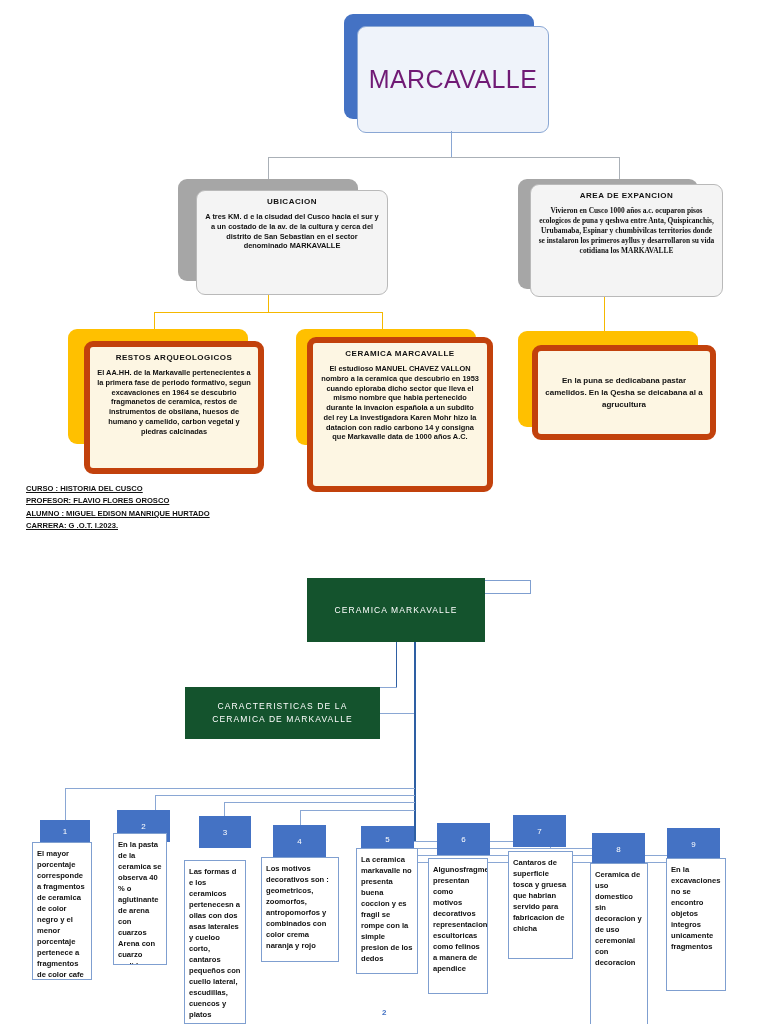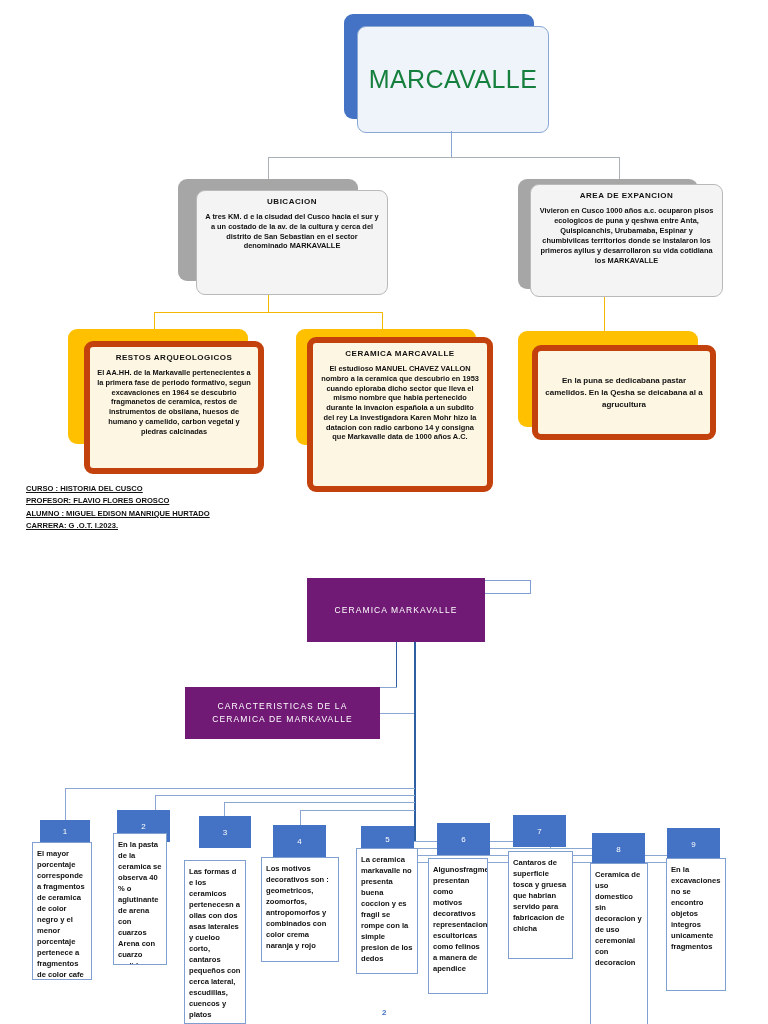--- a/index.html
+++ b/index.html
@@ -15,42 +15,42 @@
   .line.dkblue{background:#2e5fa3;}
 
   
   .shadow-blue{
     position:absolute;background:#4472c4;border-radius:9px;
   }
   .title-box{
     position:absolute;background:#eff3fa;border:1px solid #8aa7d4;border-radius:9px;
     display:flex;align-items:center;justify-content:center;
   }
-  .title-box span{font-size:25px;color:#15803d;letter-spacing:.4px;}
+  .title-box span{font-size:25px;color:#701a75;letter-spacing:.4px;}
 
   .shadow-gray{position:absolute;background:#a6a6a6;border-radius:9px;}
   .gray-box{
     position:absolute;background:#f4f4f4;border:1px solid #b9b9b9;border-radius:9px;
     padding:6px 7px;box-sizing:border-box;text-align:center;
   }
   .shadow-yellow{position:absolute;background:#ffc000;border-radius:9px;}
   .yellow-box{
     position:absolute;background:#fdf6e3;border:6px solid #c2410c;border-radius:9px;
     padding:6px 7px;box-sizing:border-box;text-align:center;
   }
   .hd{font-weight:bold;font-size:8px;letter-spacing:.5px;color:#111;display:block;margin-bottom:6px;}
   .bd{font-weight:bold;font-size:7.4px;line-height:1.32;color:#111;display:block;}
-  .bd.loose{line-height:1.35;}
+  .bd.loose{line-height:1.35;font-family:Liberation Serif, serif;}
 
   .meta{position:absolute;left:26px;top:483px;font-size:7.6px;font-weight:bold;line-height:1.62;color:#111;}
   .meta div{white-space:nowrap;text-decoration:underline;}
 
   
   .bluebox{
-    position:absolute;background:#701a75;
+    position:absolute;background:#14532d;
     display:flex;align-items:center;justify-content:center;text-align:center;
     color:#ffffff;box-sizing:border-box;
   }
   .bluebox span{font-size:8.5px;letter-spacing:1.1px;line-height:1.5;}
   .numbox{
     position:absolute;background:#4472c4;display:flex;align-items:center;justify-content:center;
     color:#fff;font-size:8px;
   }
   .textbox{
     position:absolute;background:#ffffff;border:1px solid #7f9fd0;
@@ -181,21 +181,21 @@
     <span>9</span>
   </div>
 
   <div class="textbox" style="left:32px;top:842px;width:60px;height:138px;">
     <span>El mayor porcentaje corresponde a fragmentos de ceramica de color negro y el menor porcentaje pertenece a fragmentos de color cafe y rojo</span>
   </div>
   <div class="textbox" style="left:113px;top:833px;width:54px;height:132px;">
     <span>En la pasta de la ceramica se observa 40 % o aglutinante de arena con cuarzos Arena con cuarzo molido que ayuda a la coccion</span>
   </div>
   <div class="textbox" style="left:184px;top:860px;width:62px;height:164px;">
-    <span>Las formas d e los ceramicos pertenecesn a ollas con dos asas laterales y cueloo corto, cantaros pequeños con cerca lateral, escudillas, cuencos y platos</span>
+    <span>Las formas d e los ceramicos pertenecesn a ollas con dos asas laterales y cueloo corto, cantaros pequeños con cuello lateral, escudillas, cuencos y platos</span>
   </div>
   <div class="textbox" style="left:261px;top:857px;width:78px;height:105px;">
     <span>Los motivos decorativos son : geometricos, zoomorfos, antropomorfos y combinados con color crema naranja y rojo</span>
   </div>
   <div class="textbox" style="left:356px;top:848px;width:62px;height:126px;">
     <span>La ceramica markavalle no presenta buena coccion y es fragil se rompe con la simple presion de los dedos</span>
   </div>
   <div class="textbox" style="left:428px;top:858px;width:60px;height:136px;">
     <span>Algunosfragmentos presentan como motivos decorativos representaciones escultoricas como felinos a manera de apendice</span>
   </div>

